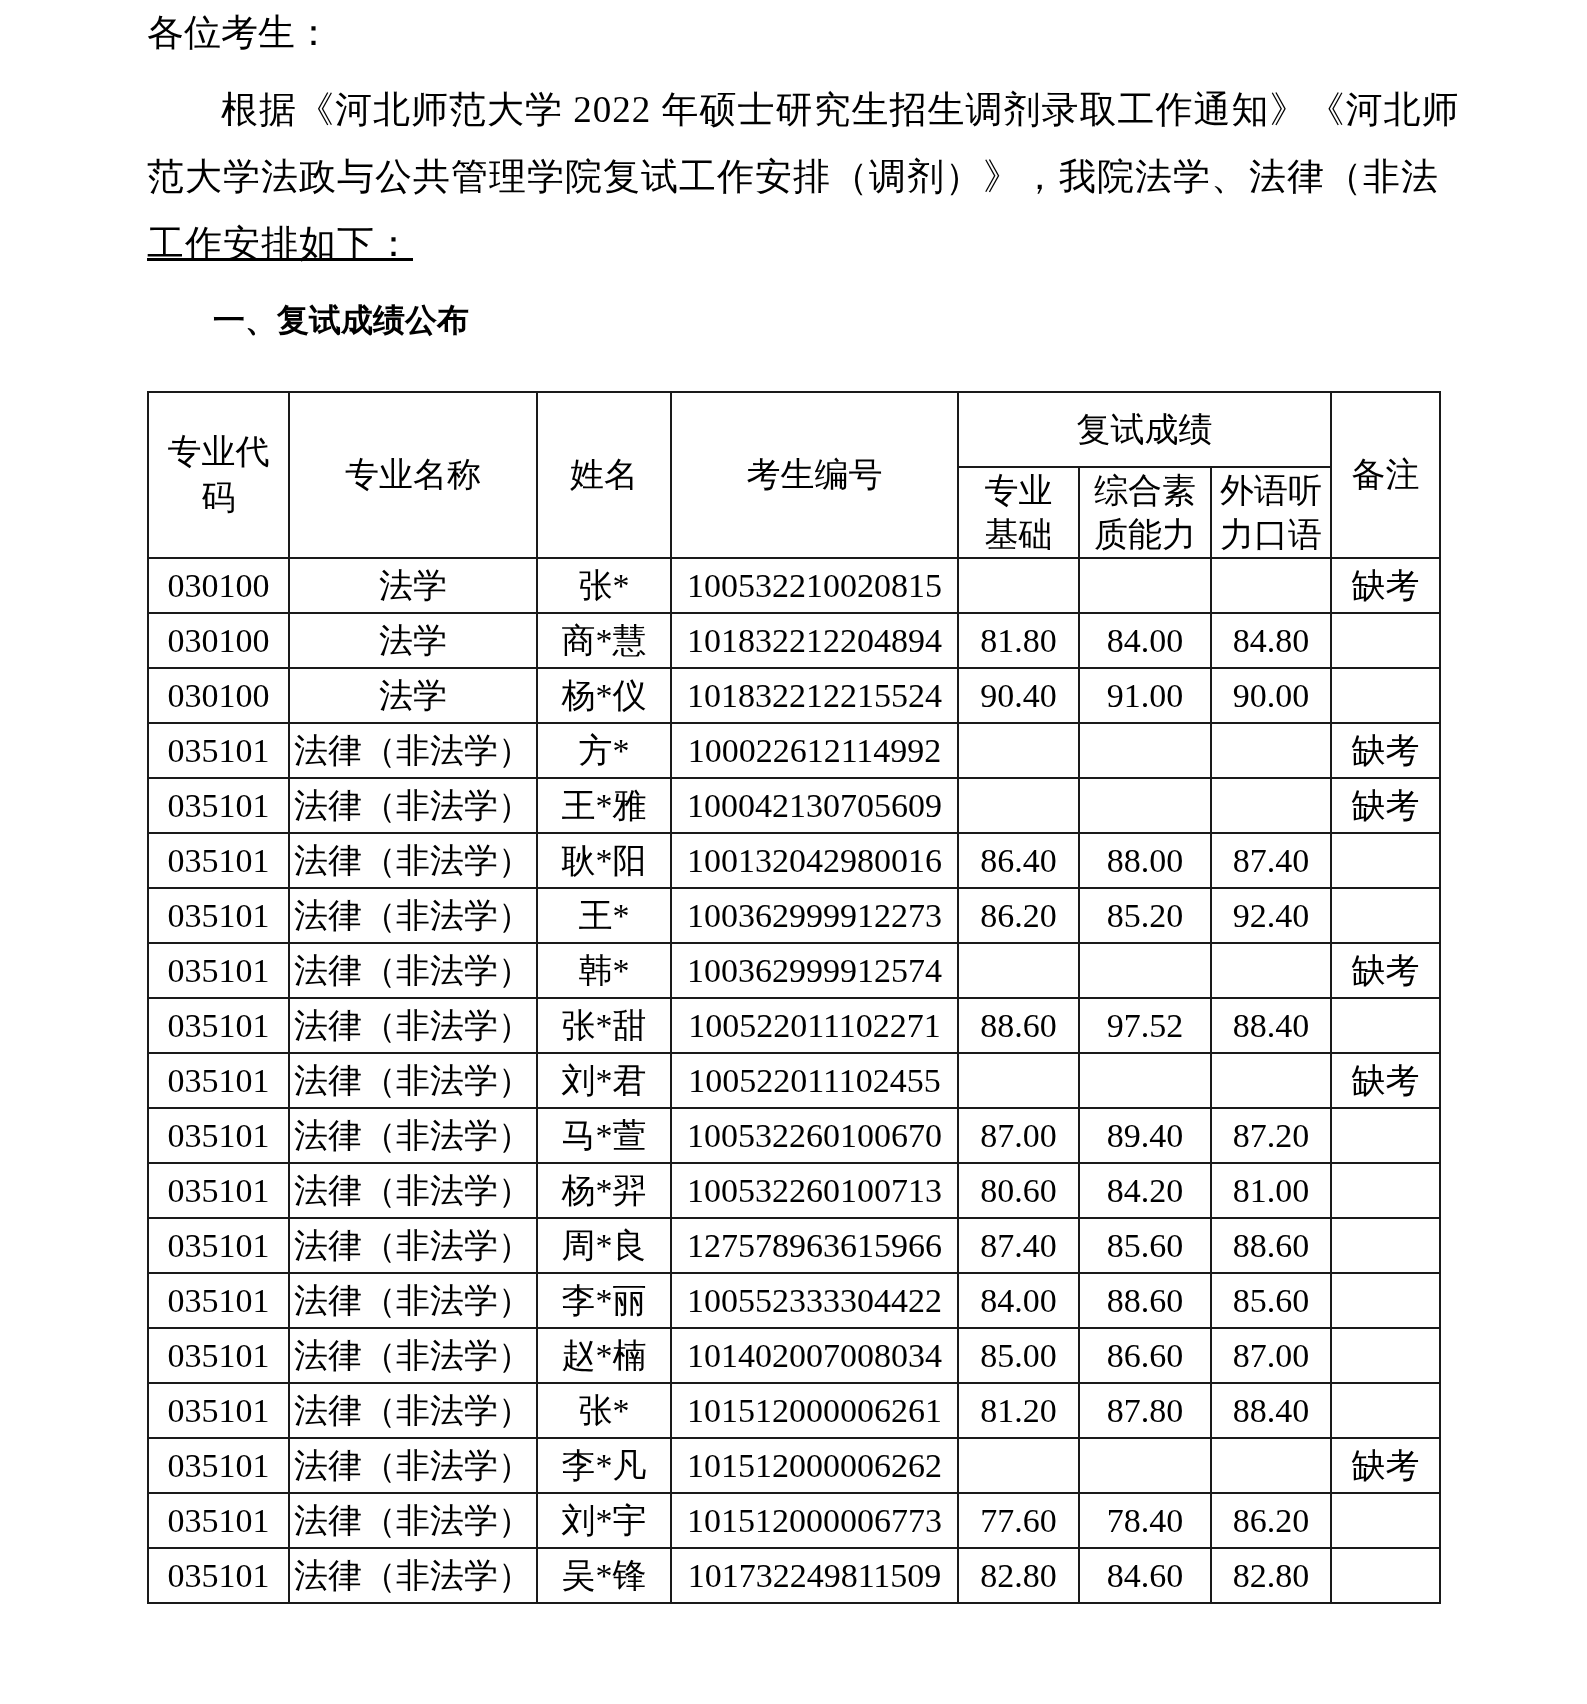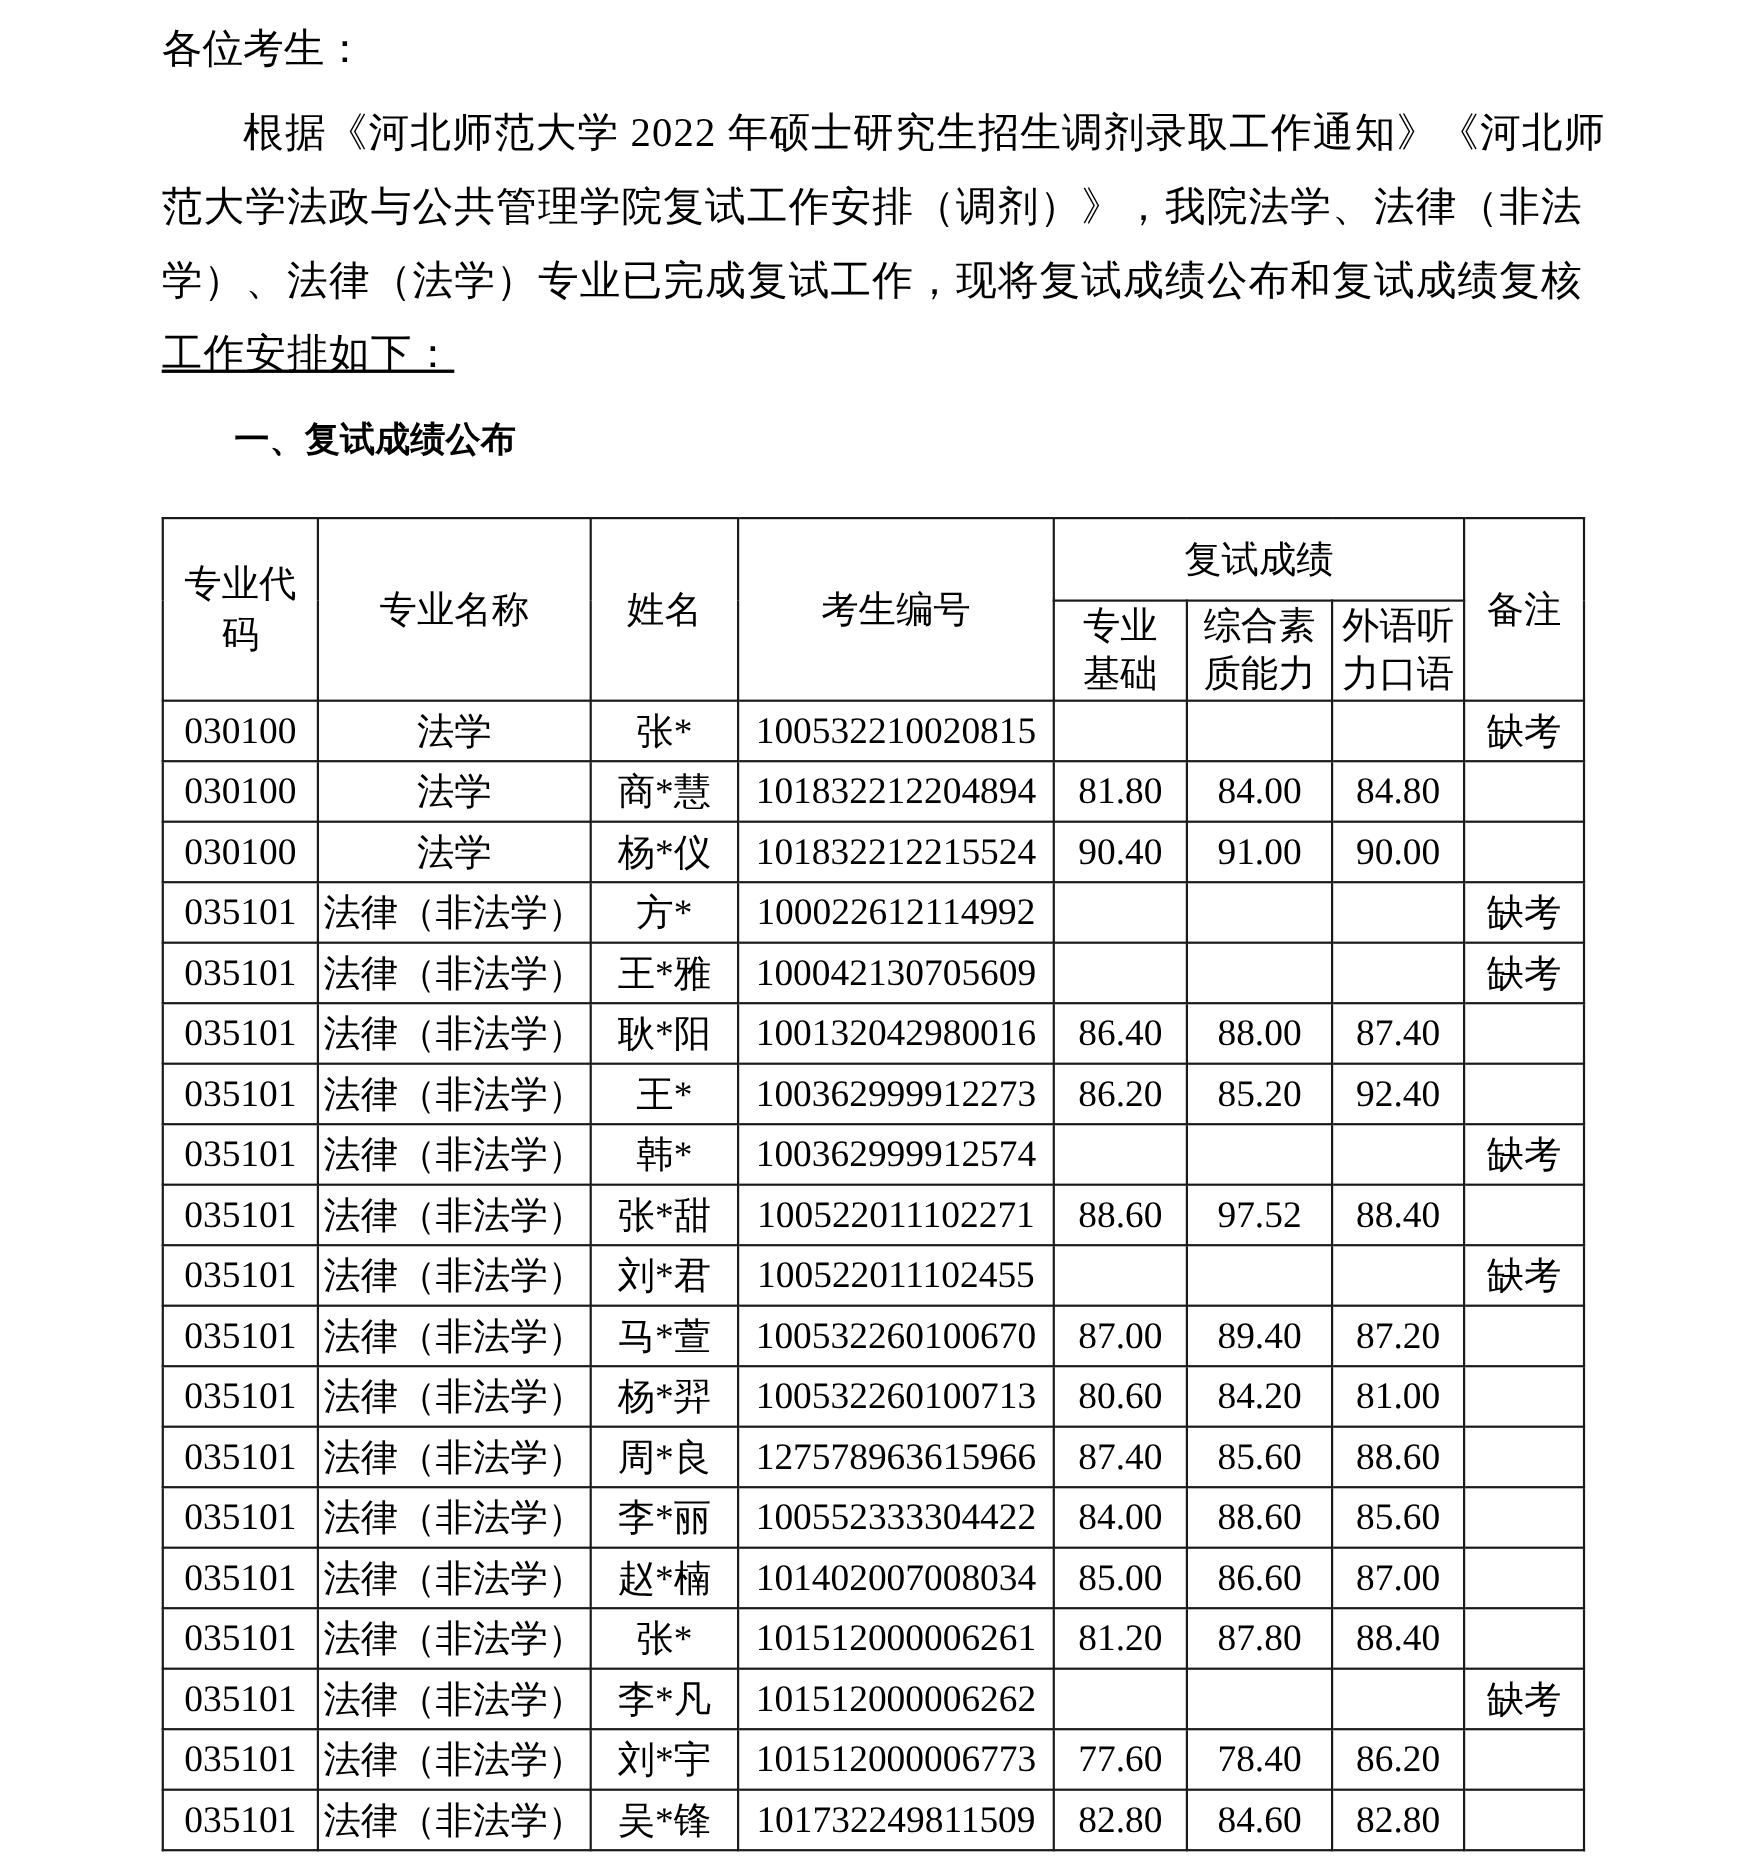--- a/index.html
+++ b/index.html
@@ -7,21 +7,21 @@
     width: 1587px;
     height: 1704px;
     background: #ffffff;
     color: #000000;
     font-family: "Liberation Serif", "DejaVu Serif", serif;
     overflow: hidden;
   }
   .page {
     box-sizing: border-box;
     width: 1404px;
-    padding: 22px 148px 0 147px;
+    padding: 10px 148px 0 147px;
   }
   .salutation {
     font-size: 37px;
     line-height: 46px;
   }
   .para { margin-top: 20px; }
   .para .pline {
     font-size: 37px;
     line-height: 67px;
     text-align: justify;
@@ -73,21 +73,20 @@
 </head>
 <body>
 
 <div class="page" data-name="notice-document">
 
   <div class="salutation" data-name="salutation">各位考生：</div>
 
   <div class="para" data-name="notice-paragraph">
     <div class="pline first" data-name="paragraph-line">根据《河北师范大学 2022 年硕士研究生招生调剂录取工作通知》《河北师</div>
     <div class="pline" data-name="paragraph-line">范大学法政与公共管理学院复试工作安排（调剂）》，我院法学、法律（非法</div>
-    <div class="pline" data-name="paragraph-line">学）、法律（法学）专业已完成复试工作，现将复试成绩公布和复试成绩复核</div>
     <div class="pline last" data-name="paragraph-line">工作安排如下：</div>
   </div>
 
   <div class="section-heading" data-name="section-heading">一、复试成绩公布</div>
 
   <table class="results" data-name="results-table">
     <colgroup>
       <col style="width:141px">
       <col style="width:248px">
       <col style="width:134px">

